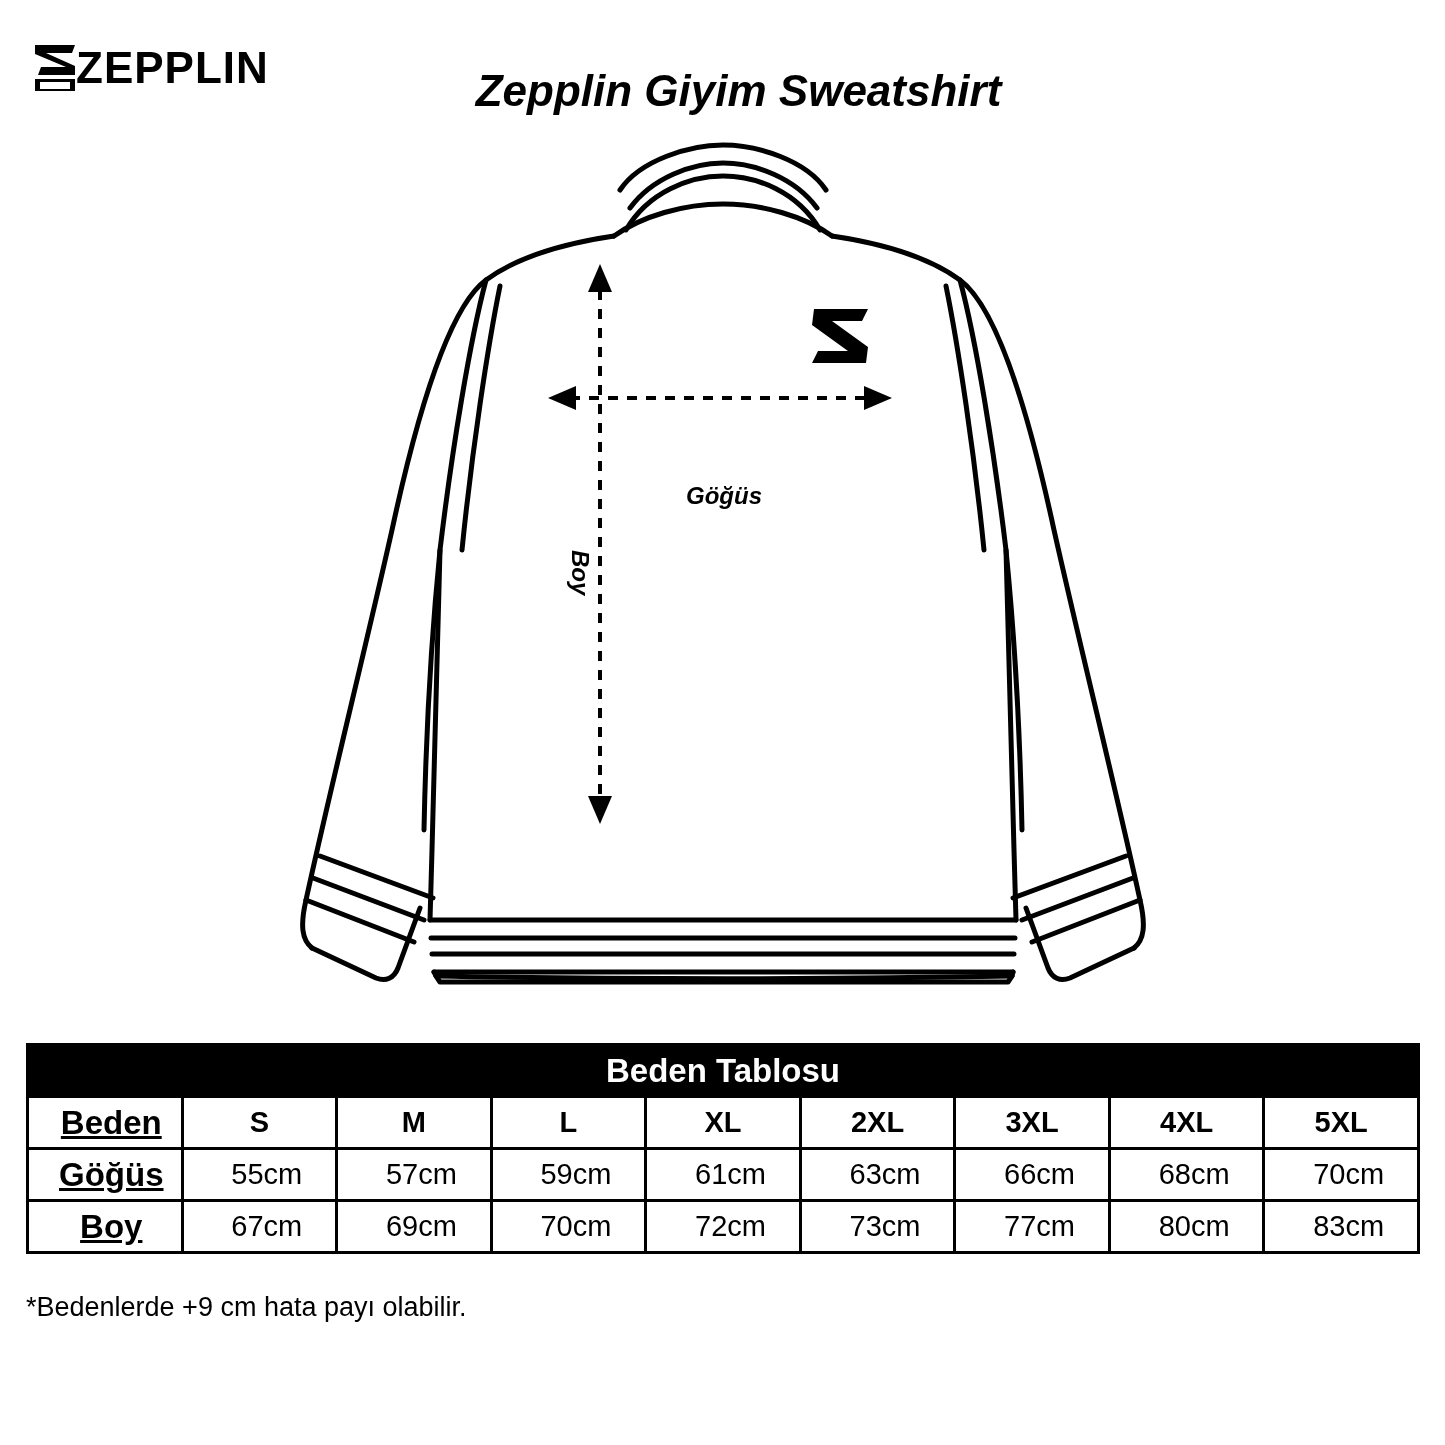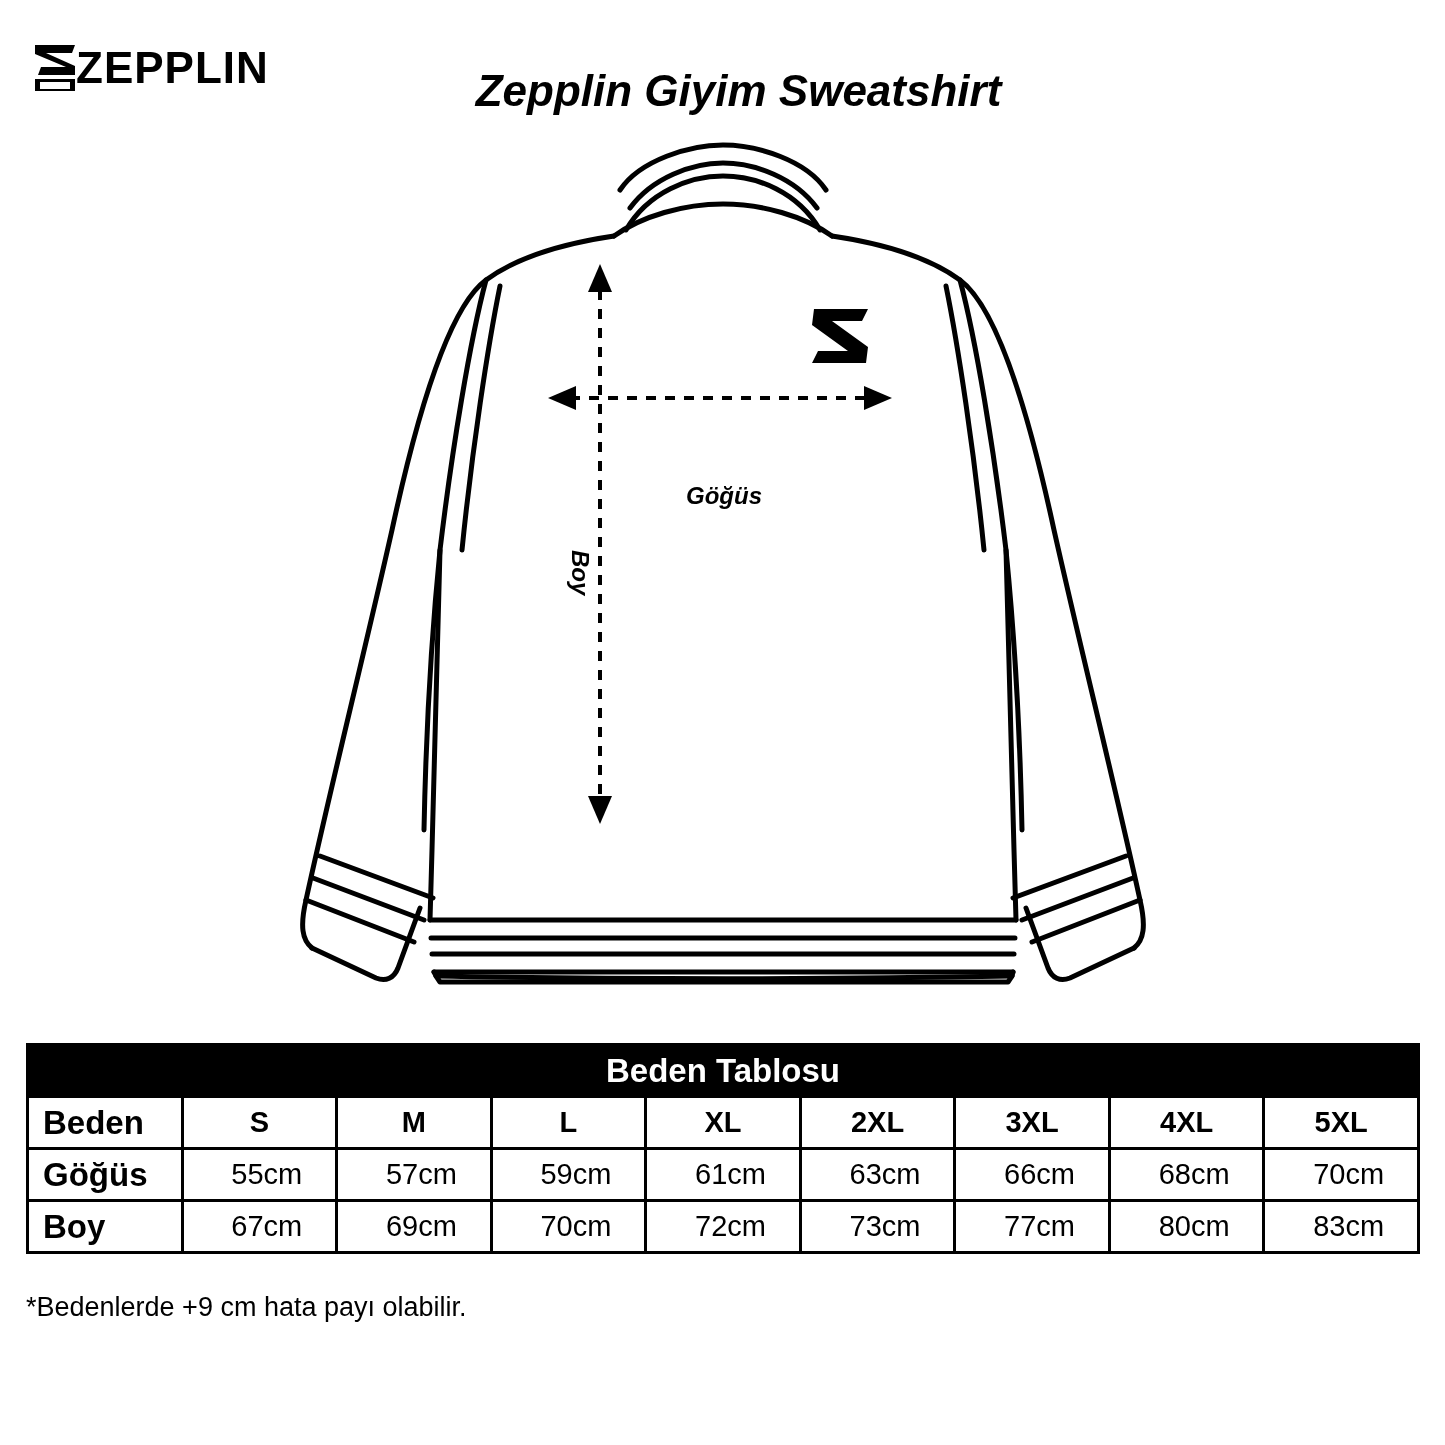--- a/index.html
+++ b/index.html
@@ -106,22 +106,23 @@
     font-size: 33px;
     font-weight: 700;
     text-align: center;
     height: 60px;
     border: 3px solid #000000;
   }
   .row-label {
     width: 250px;
     font-size: 33px;
     font-weight: 700;
-    text-align: left;
+    text-align: center;
     padding-left: 14px;
+    text-decoration: underline;
   }
   .hdr-cell {
     font-size: 29px;
     font-weight: 700;
     text-align: center;
   }
   .val-cell {
     font-size: 29px;
     text-align: center;
     padding-left: 16px;

